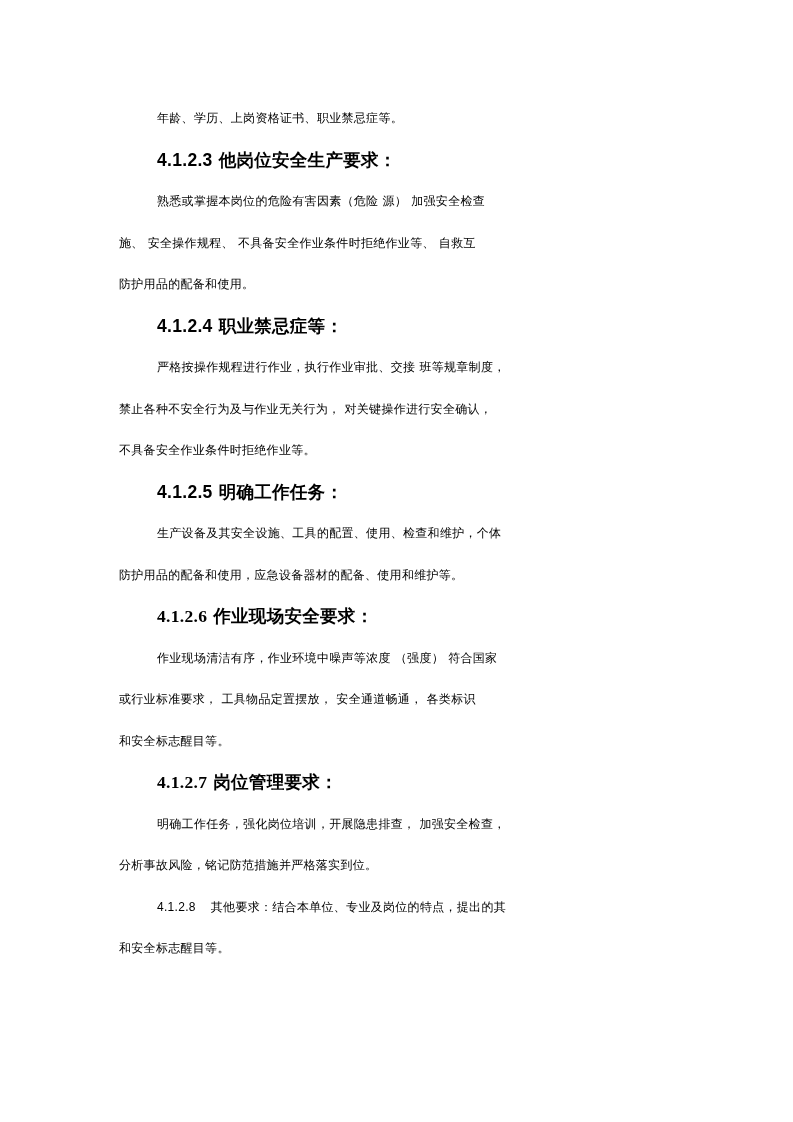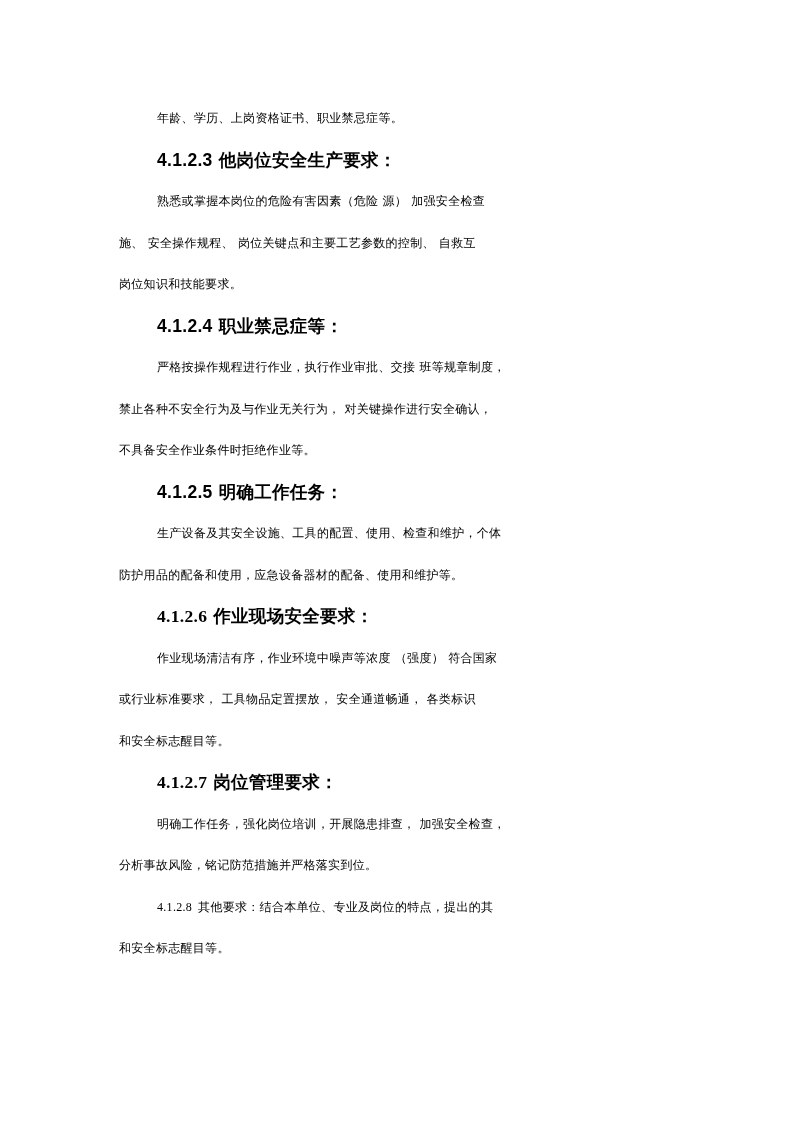--- a/index.html
+++ b/index.html
@@ -41,38 +41,38 @@
     .heading .num {
       font-family: "Liberation Sans", "DejaVu Sans", sans-serif;
       font-weight: bold;
       margin-right: 6px;
       text-align: center;
     }
     .heading.serifnum .num {
       font-family: "Liberation Serif", "DejaVu Serif", serif;
     }
     .plain-num {
-      font-family: Liberation Serif, serif;
-      margin-right: 6px;
+      font-family: Liberation Sans, sans-serif;
+      margin-right: 15px;
     }
   </style>
 </head>
 <body>
 
 <div class="page">
 
   <div class="line indent" style="top:3px">年龄、学历、上岗资格证书、职业禁忌症等。</div>
 
   <div class="line indent heading" style="top:45px">
     <span class="num">4.1.2.3</span><span>他岗位安全生产要求：</span>
   </div>
 
   <div class="line indent" style="top:86px">熟悉或掌握本岗位的危险有害因素（危险  源） 加强安全检查</div>
-  <div class="line" style="top:128px">施、 安全操作规程、 岗位关键点和主要工艺参数的控制、 自救互</div>
-  <div class="line" style="top:169px">岗位知识和技能要求。</div>
+  <div class="line" style="top:128px">施、 安全操作规程、 不具备安全作业条件时拒绝作业等、 自救互</div>
+  <div class="line" style="top:169px">防护用品的配备和使用。</div>
 
   <div class="line indent heading" style="top:211px">
     <span class="num">4.1.2.4</span><span>职业禁忌症等：</span>
   </div>
 
   <div class="line indent" style="top:252px">严格按操作规程进行作业，执行作业审批、交接  班等规章制度，</div>
   <div class="line" style="top:294px">禁止各种不安全行为及与作业无关行为， 对关键操作进行安全确认，</div>
   <div class="line" style="top:335px">不具备安全作业条件时拒绝作业等。</div>
 
   <div class="line indent heading" style="top:377px">

